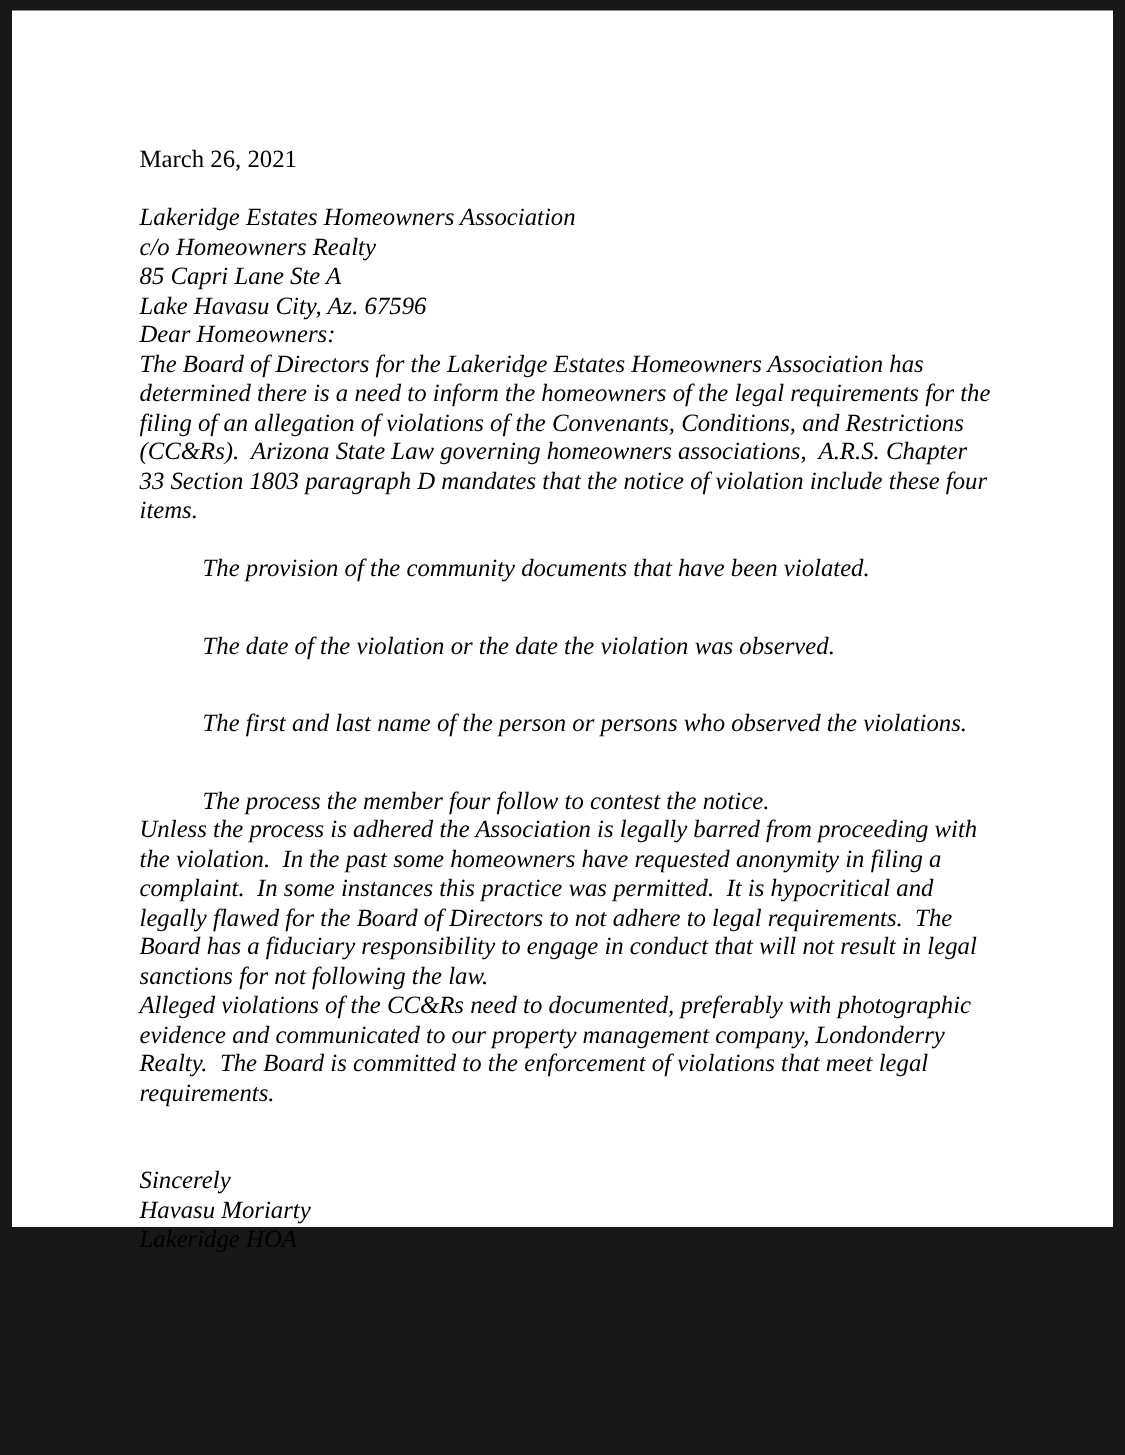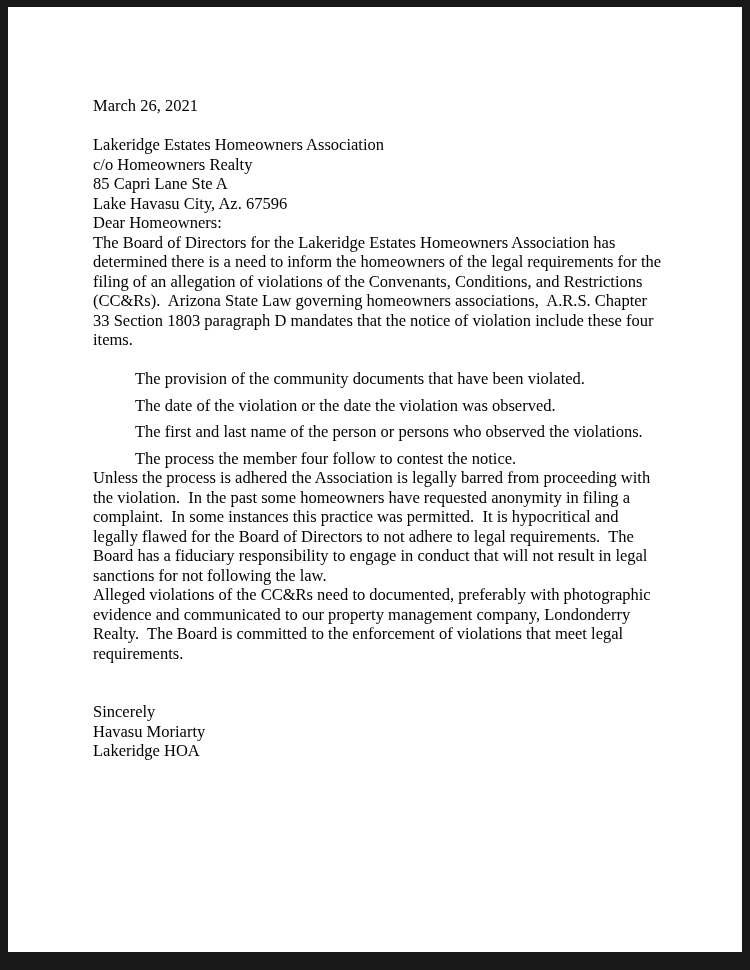--- a/index.html
+++ b/index.html
@@ -12,43 +12,44 @@
     width: 750px;
     height: 970px;
     background: #181818;
     overflow: hidden;
   }
   .paper {
     position: absolute;
     left: 8px;
     top: 7px;
     width: 734px;
-    height: 945px;
+    height: 811px;
     background: #ffffff;
     box-sizing: border-box;
     padding: 89px 80px 0 85px;
   }
   .paper p {
     margin: 0;
     font-family: "Liberation Serif", "DejaVu Serif", serif;
     font-size: 16.5px;
     line-height: 19.5px;
     color: #000000;
     white-space: pre-wrap;
   }
   
   .paper > * + * {
     margin-top: 19.5px;
+    font-style: italic;
   }
   
   .list {
     padding-left: 42px;
   }
   .list .item + .item {
-    margin-top: 7px;
+    margin-top: 32px;
   }
   
   .closing {
     margin-top: 39px !important;
   }
 </style>
 </head>
 <body>
 
 <div class="page">

